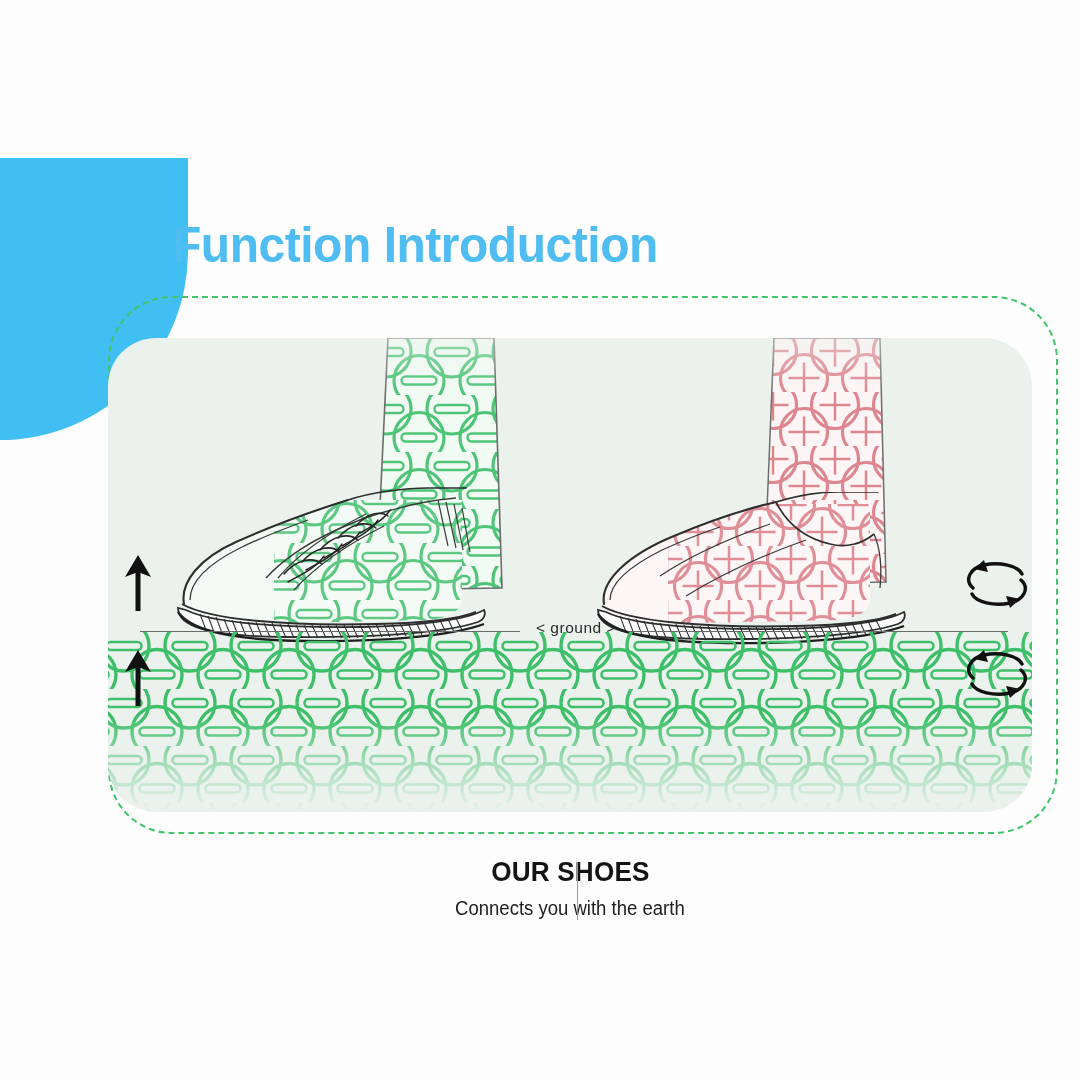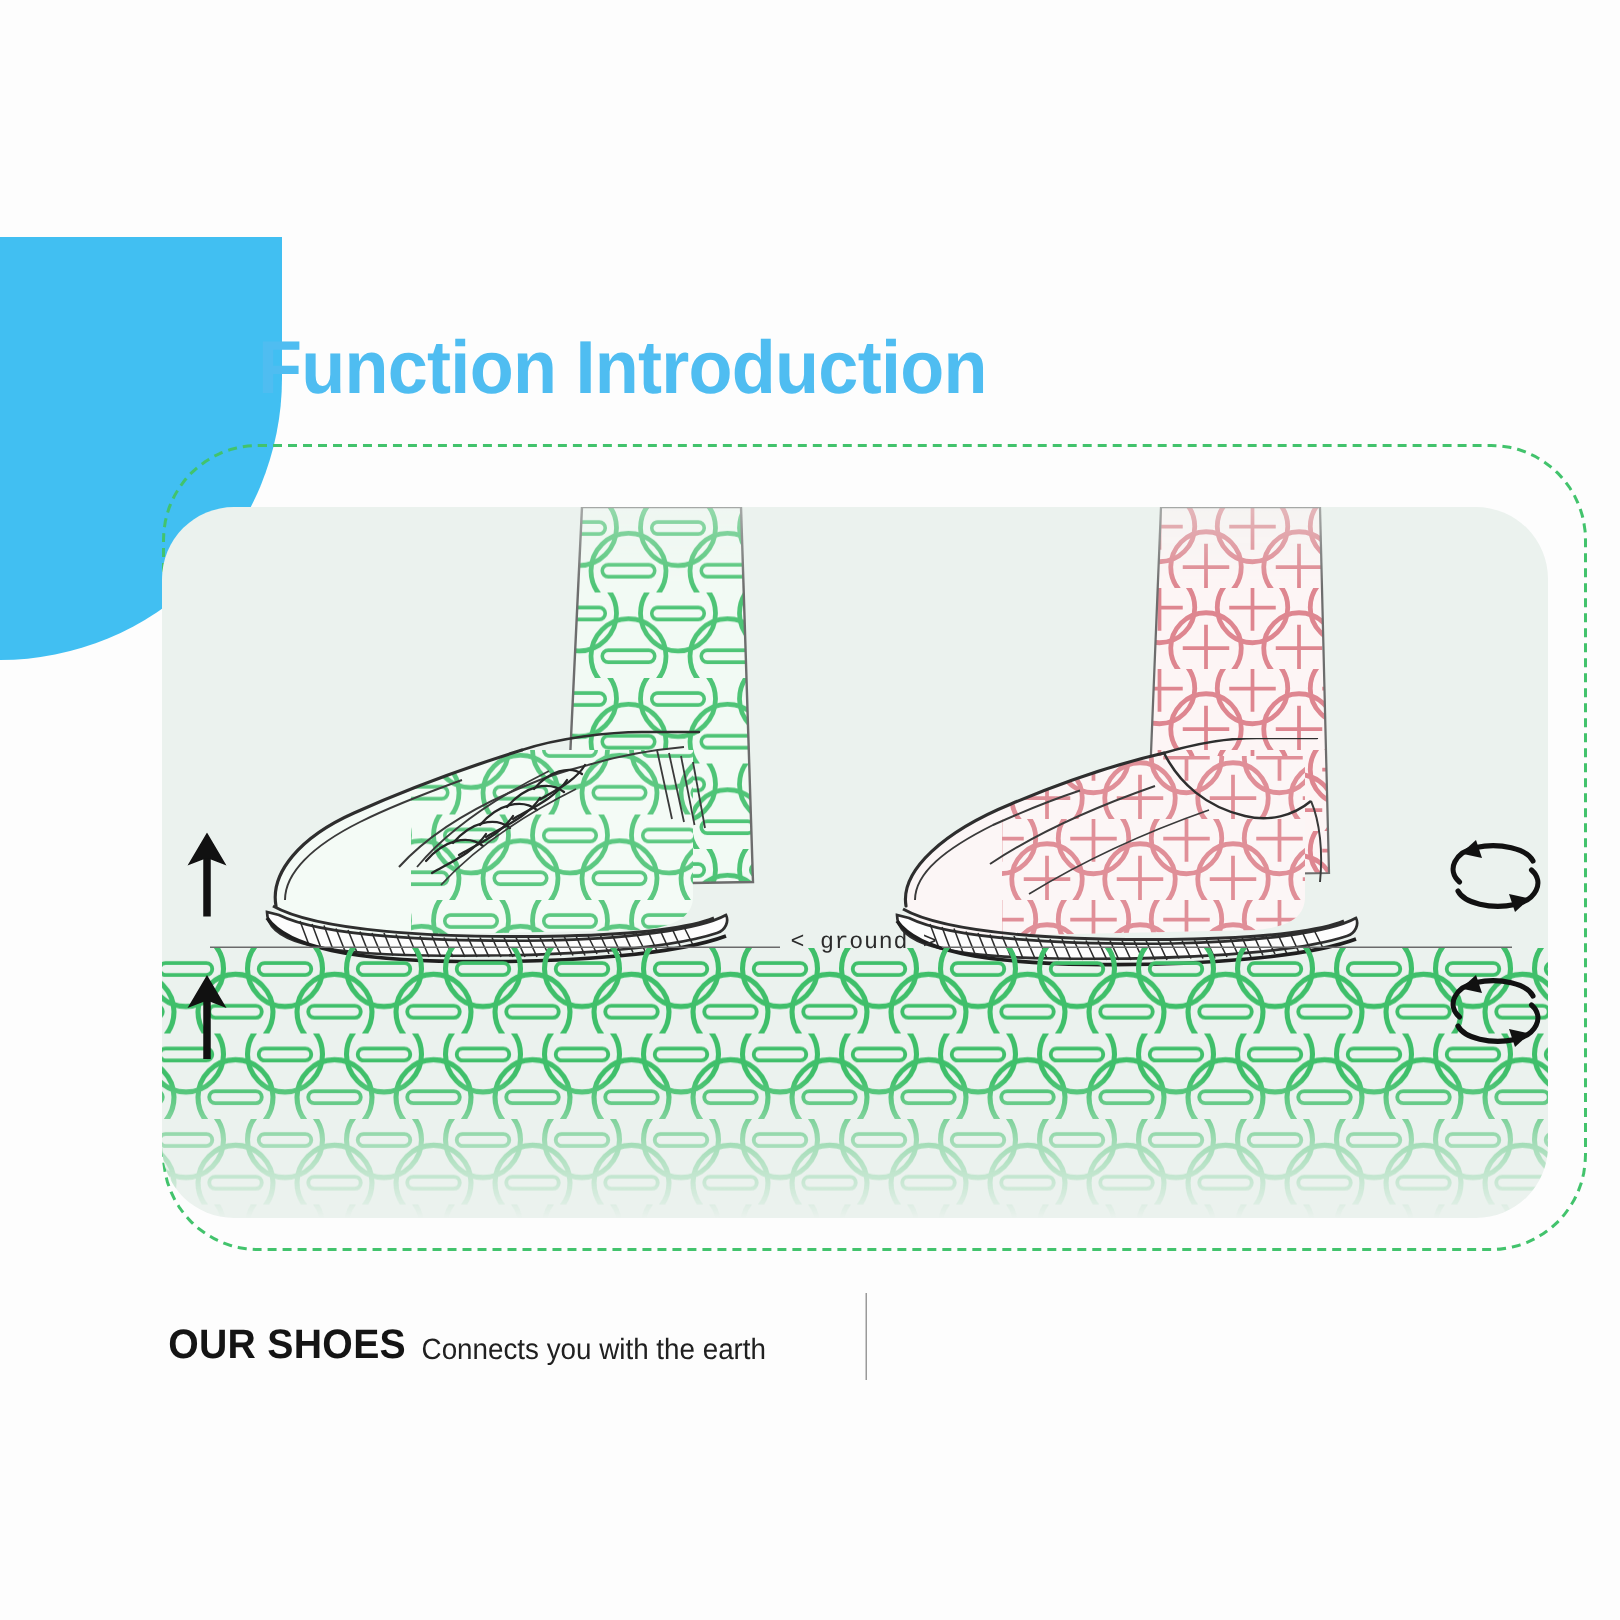--- a/index.html
+++ b/index.html
@@ -79,42 +79,42 @@
     border-top: 1.6px solid #6a6a6a;
   }
   #ground-label {
     position: absolute;
     left: 520px; top: 619px;
     width: 112px;
     text-align: center;
     font-size: 15.5px;
     color: #2b2b2b;
     letter-spacing: 0.5px;
-    font-family: Liberation Mono, monospace;
+    font-family: Liberation Sans, sans-serif;
     white-space: nowrap;
   }
 
   
   .side-icon { position: absolute; }
   #arrow-up-top    { left: 118px; top: 555px; }
   #arrow-up-bottom { left: 118px; top: 650px; }
   #cycle-top       { left: 962px; top: 558px; }
   #cycle-bottom    { left: 962px; top: 648px; }
 
   
   #captions {
     position: absolute;
     left: 108px; top: 856px;
     width: 924px; height: 80px;
     display: flex;
   }
   .caption-col {
     flex: 1;
     display: flex;
-    flex-direction: row;
+    flex-direction: column;
     align-items: center;
     justify-content: flex-start;
   }
   .caption-title {
     font-size: 27.5px;
     font-weight: bold;
     color: #141414;
     letter-spacing: 0.2px;
     transform: scaleX(0.95);
     white-space: nowrap;

